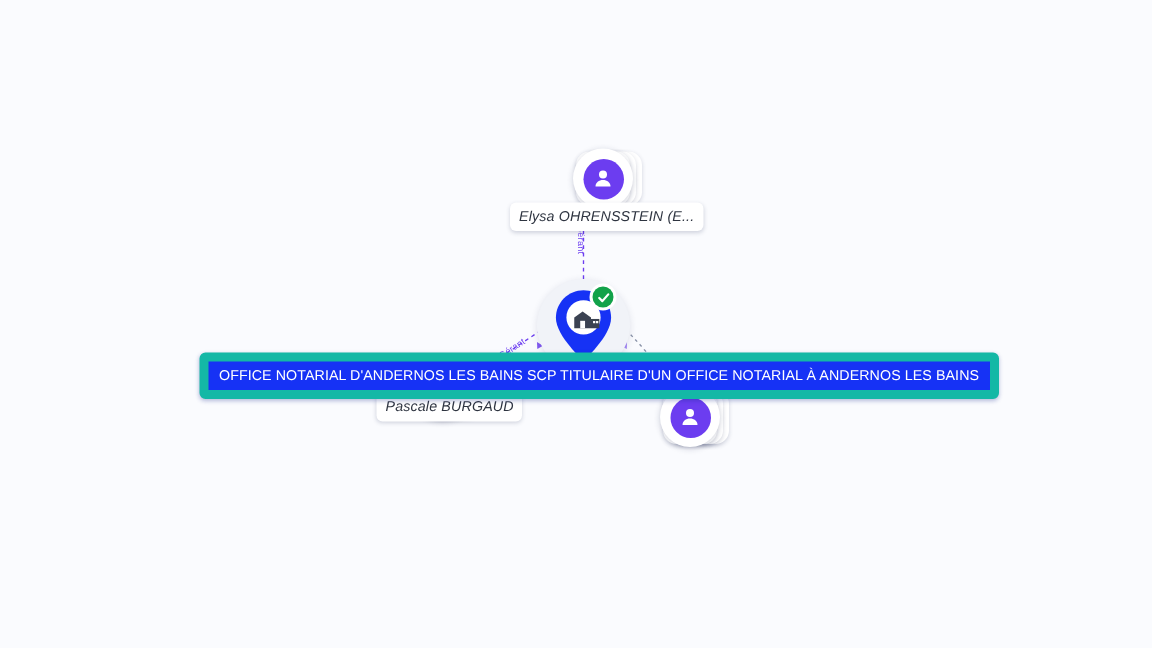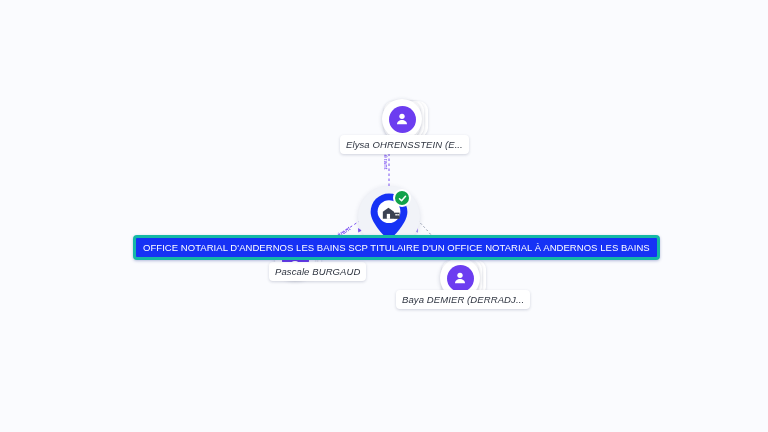--- a/index.html
+++ b/index.html
@@ -131,21 +131,21 @@
   .main-label {
     position: absolute;
     background: #1632f5;
     color: #ffffff;
     font-size: 9.5px;
     line-height: 13px;
     letter-spacing: 0.05px;
     padding: 3px 7px;
     border-radius: 4px;
     white-space: nowrap;
-    border: 3px solid #14b8a6;
+    border: 6px solid #14b8a6;
     box-shadow: 0 1px 3px rgba(20,40,140,0.30);
   }
   .edge-label {
     position: absolute;
     color: #6c3df0;
     font-size: 6px;
     line-height: 7px;
     letter-spacing: 0.2px;
     white-space: nowrap;
     transform-origin: left top;
@@ -227,32 +227,31 @@
     <div class="stack-card c1"></div>
     <div class="avatar-disc">
       <div class="avatar-inner">
         <svg width="16" height="16" viewBox="0 0 24 24" fill="#ffffff">
           <circle cx="12" cy="8" r="4"></circle>
           <path d="M4.5 20c0-4.1 3.4-6.5 7.5-6.5s7.5 2.4 7.5 6.5z"></path>
         </svg>
       </div>
     </div>
   </div>
-  <div class="node-label" style="left:251px; top:262px;margin-left:18px;">Pascale BURGAUD</div>
+  <div class="node-label" style="left:251px; top:262px;">Pascale BURGAUD</div>
 
   <div class="person-node" style="left:440px; top:258px;">
     <div class="stack-card c3"></div>
     <div class="stack-card c2"></div>
     <div class="stack-card c1"></div>
     <div class="avatar-disc">
       <div class="avatar-inner">
         <svg width="16" height="16" viewBox="0 0 24 24" fill="#ffffff">
           <circle cx="12" cy="8" r="4"></circle>
           <path d="M4.5 20c0-4.1 3.4-6.5 7.5-6.5s7.5 2.4 7.5 6.5z"></path>
         </svg>
       </div>
     </div>
   </div>
-  <div class="node-label" style="left:396px; top:290px;">Baya DEMIER (DERRADJ...</div>
 
   <div class="main-label" style="left:133px; top:235px;">OFFICE NOTARIAL D'ANDERNOS LES BAINS SCP TITULAIRE D'UN OFFICE NOTARIAL À ANDERNOS LES BAINS</div>
 
 </div>
 
 </body></html>

